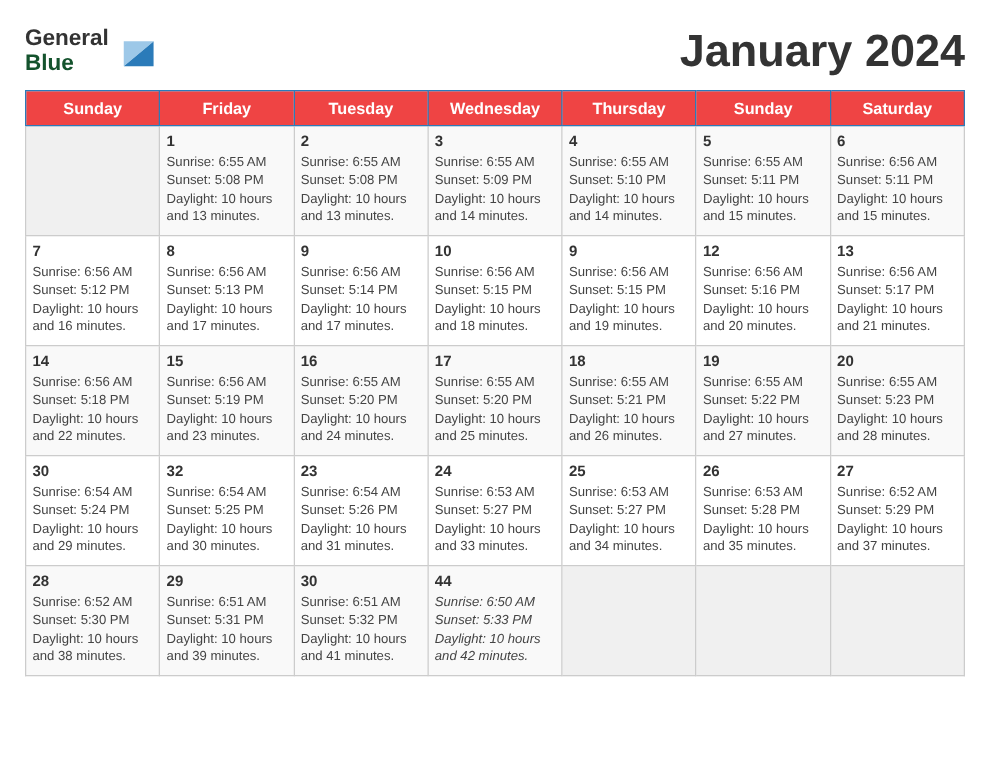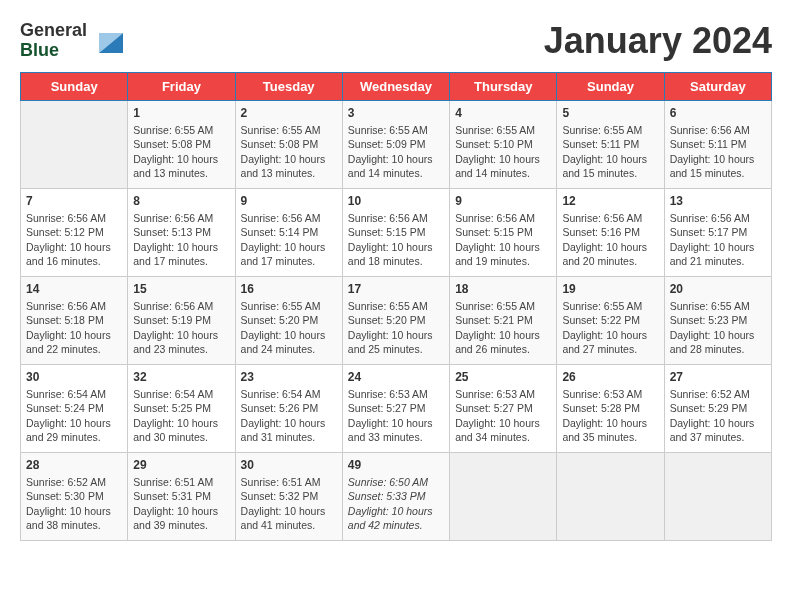--- a/index.html
+++ b/index.html
@@ -342,21 +342,21 @@
 and 39 minutes.</div>
         </td>
         <td>
           <span class="day-num">30</span>
           <div class="day-info" style="white-space: pre-line;">Sunrise: 6:51 AM
 Sunset: 5:32 PM
 Daylight: 10 hours
 and 41 minutes.</div>
         </td>
         <td>
-          <span class="day-num">49</span>
+          <span class="day-num">44</span>
           <div class="day-info" style="white-space: pre-line; font-style: italic;">Sunrise: 6:50 AM
 Sunset: 5:33 PM
 Daylight: 10 hours
 and 42 minutes.</div>
         </td>
         <td class="empty-cell"></td>
         <td class="empty-cell"></td>
         <td class="empty-cell"></td>
       </tr>
     </tbody>

